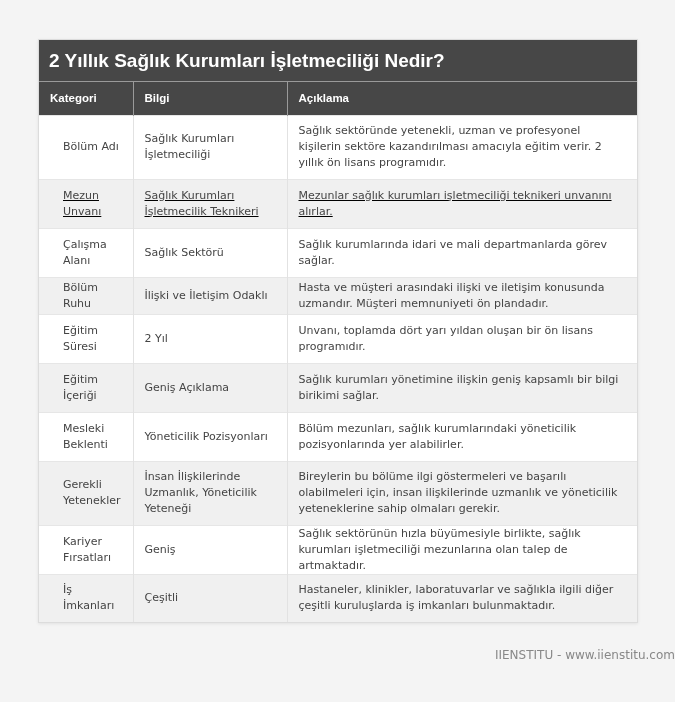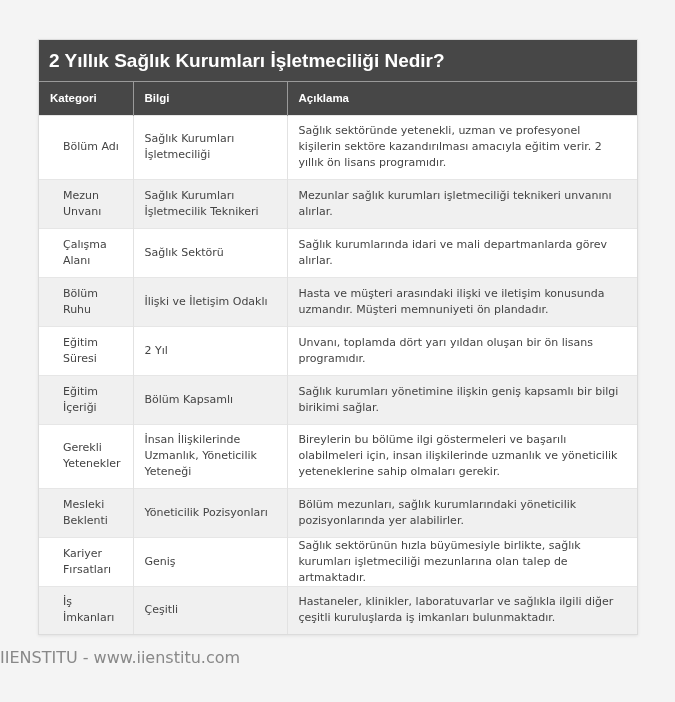--- a/index.html
+++ b/index.html
@@ -59,22 +59,22 @@
     border-top: 1px solid #e6e6e6;
   }
   tbody td:last-child { border-right: none; }
   tbody tr:nth-child(odd) td { background: #ffffff; }
   tbody tr:nth-child(even) td { background: #f0f0f0; }
   tbody td.cat { padding-left: 24px; padding-right: 6px; }
   .footer {
     position: absolute;
     left: 0; top: 648px;
     width: 675px;
-    text-align: left;
-    font-size: 16px;
+    text-align: right;
+    font-size: 12px;
     color: #888888;
   }
 </style>
 </head>
 <body>
 
 <div class="card">
   <div class="title">2 Yıllık Sağlık Kurumları İşletmeciliği Nedir?</div>
   <table>
     <colgroup>
@@ -88,54 +88,54 @@
         <th>Bilgi</th>
         <th>Açıklama</th>
       </tr>
     </thead>
     <tbody>
       <tr style="height: 64px;">
         <td class="cat">Bölüm Adı</td>
         <td>Sağlık Kurumları İşletmeciliği</td>
         <td>Sağlık sektöründe yetenekli, uzman ve profesyonel kişilerin sektöre kazandırılması amacıyla eğitim verir. 2 yıllık ön lisans programıdır.</td>
       </tr>
-      <tr style="height: 49px;">
+      <tr style="height: 49px; text-decoration: underline;">
         <td class="cat">Mezun Unvanı</td>
         <td>Sağlık Kurumları İşletmecilik Teknikeri</td>
         <td>Mezunlar sağlık kurumları işletmeciliği teknikeri unvanını alırlar.</td>
       </tr>
       <tr style="height: 49px;">
         <td class="cat">Çalışma Alanı</td>
         <td>Sağlık Sektörü</td>
-        <td>Sağlık kurumlarında idari ve mali departmanlarda görev alırlar.</td>
+        <td>Sağlık kurumlarında idari ve mali departmanlarda görev sağlar.</td>
       </tr>
-      <tr style="height: 49px;">
+      <tr style="height: 37px;">
         <td class="cat">Bölüm Ruhu</td>
         <td>İlişki ve İletişim Odaklı</td>
         <td>Hasta ve müşteri arasındaki ilişki ve iletişim konusunda uzmandır. Müşteri memnuniyeti ön plandadır.</td>
       </tr>
       <tr style="height: 49px;">
         <td class="cat">Eğitim Süresi</td>
         <td>2 Yıl</td>
         <td>Unvanı, toplamda dört yarı yıldan oluşan bir ön lisans programıdır.</td>
       </tr>
       <tr style="height: 49px; margin-top: 20px;">
         <td class="cat">Eğitim İçeriği</td>
-        <td>Bölüm Kapsamlı</td>
+        <td>Geniş Açıklama</td>
         <td>Sağlık kurumları yönetimine ilişkin geniş kapsamlı bir bilgi birikimi sağlar.</td>
+      </tr>
+      <tr style="height: 49px;">
+        <td class="cat">Mesleki Beklenti</td>
+        <td>Yöneticilik Pozisyonları</td>
+        <td>Bölüm mezunları, sağlık kurumlarındaki yöneticilik pozisyonlarında yer alabilirler.</td>
       </tr>
       <tr style="height: 64px;">
         <td class="cat">Gerekli Yetenekler</td>
         <td>İnsan İlişkilerinde Uzmanlık, Yöneticilik Yeteneği</td>
         <td>Bireylerin bu bölüme ilgi göstermeleri ve başarılı olabilmeleri için, insan ilişkilerinde uzmanlık ve yöneticilik yeteneklerine sahip olmaları gerekir.</td>
-      </tr>
-      <tr style="height: 49px;">
-        <td class="cat">Mesleki Beklenti</td>
-        <td>Yöneticilik Pozisyonları</td>
-        <td>Bölüm mezunları, sağlık kurumlarındaki yöneticilik pozisyonlarında yer alabilirler.</td>
       </tr>
       <tr style="height: 48px;">
         <td class="cat">Kariyer Fırsatları</td>
         <td>Geniş</td>
         <td>Sağlık sektörünün hızla büyümesiyle birlikte, sağlık kurumları işletmeciliği mezunlarına olan talep de artmaktadır.</td>
       </tr>
       <tr style="height: 48px;">
         <td class="cat">İş İmkanları</td>
         <td>Çeşitli</td>
         <td>Hastaneler, klinikler, laboratuvarlar ve sağlıkla ilgili diğer çeşitli kuruluşlarda iş imkanları bulunmaktadır.</td>

